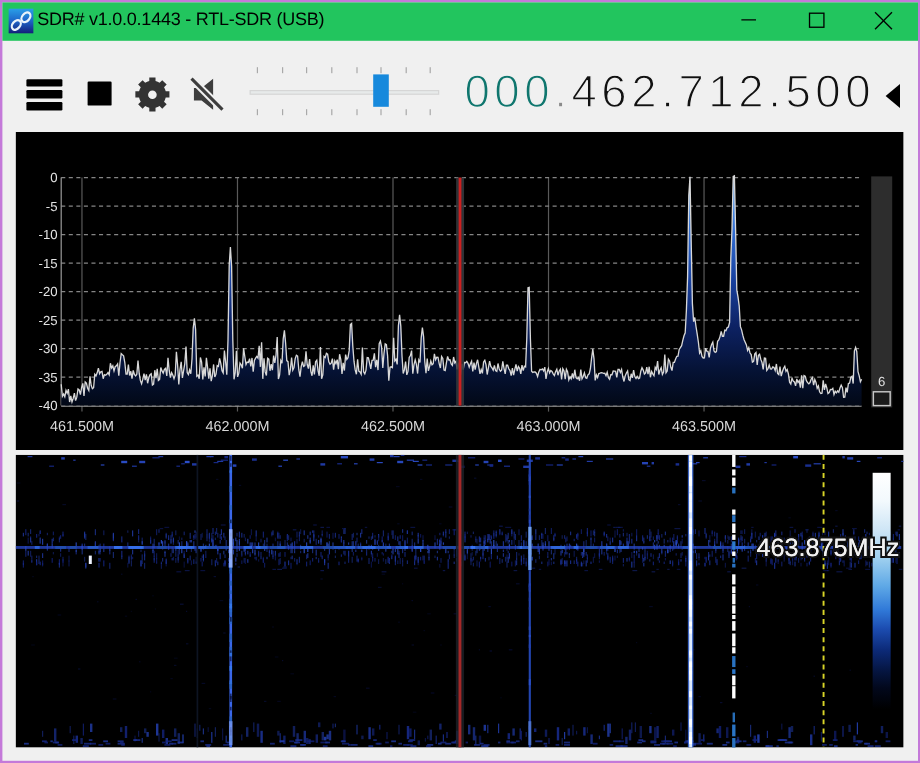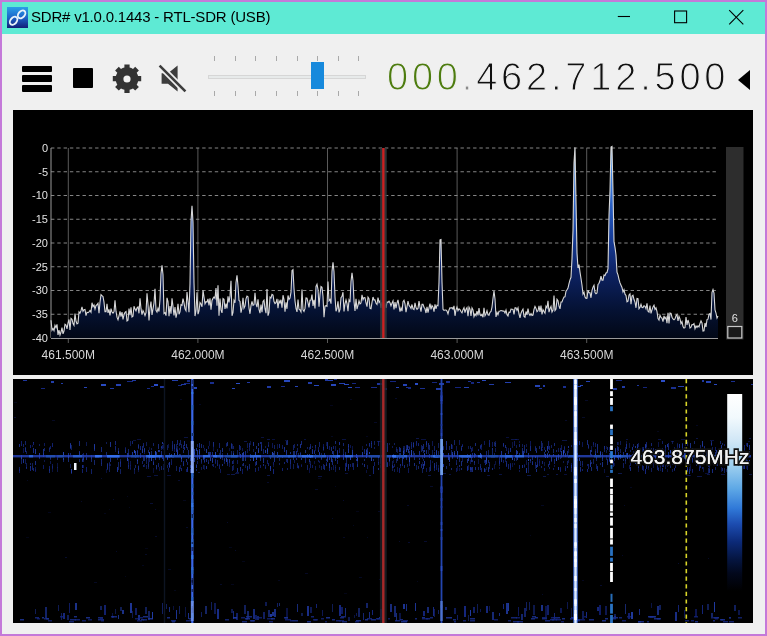--- a/index.html
+++ b/index.html
@@ -1,35 +1,35 @@
 <!DOCTYPE html>
 <html><head><meta charset="utf-8">
 <style>
 * { margin:0; padding:0; box-sizing:border-box; }
 html,body { width:767px; height:636px; overflow:hidden; background:#fff;
   font-family:"Liberation Sans", sans-serif; }
 #win { position:absolute; left:0; top:0; width:767px; height:636px;
   background:#f0f0f0; border:2px solid #c479d9; }
-#titlebar { position:absolute; left:0; top:0; width:763px; height:32px; background:#5eead4; }
+#titlebar { position:absolute; left:0; top:0; width:763px; height:32px; background:#22c55e; }
 #title { position:absolute; left:29px; top:0; height:32px; line-height:30px;
   font-size:15px; color:#000; letter-spacing:-0.2px; }
 #appicon { position:absolute; left:5px; top:5px; }
 #winbtns { position:absolute; right:0; top:0; }
 #spec { position:absolute; left:11px; top:108px; }
 #wf { position:absolute; left:11px; top:377px; }
 .gh { stroke:#858585; stroke-width:1; stroke-dasharray:3.4,2.9; }
 .gv { stroke:#5a5a5a; stroke-width:1; }
 .ax { stroke:#9a9a9a; stroke-width:1; }
 .dbl { font-size:11px; fill:#e2e2e2; font-family:"Liberation Sans",sans-serif; }
 .fl { font-size:12px; fill:#d8d8d8; font-family:"Liberation Sans",sans-serif; }
 .wfl { font-size:21px; fill:#f2f2f2; font-family:"Liberation Sans",sans-serif; }
 #hamb div { position:absolute; left:0; width:30px; height:6.6px; background:#000; border-radius:1px; }
 #freq { position:absolute; left:385px; top:56.1px; font-size:38px; line-height:38px;
   letter-spacing:3.8px; color:#111; white-space:pre; -webkit-text-stroke:1.1px #f0f0f0; }
-#freq .g { color:#4d7c0f; }
+#freq .g { color:#0f766e; }
 #freq .gd { color:#8a8a8a; }
 #ltri { position:absolute; left:736px; top:68px; width:0; height:0;
   border-top:10px solid transparent; border-bottom:10px solid transparent;
   border-right:12px solid #000; }
 .tick { position:absolute; width:1px; height:5px; background:#a9a9a9; }
 #track { position:absolute; left:206px; top:72.5px; width:158px; height:4px;
   background:#e7eaea; border:1px solid #d6d6d6; }
 #thumb { position:absolute; left:308.5px; top:60px; width:13px; height:27px; background:#1789dc; }
 </style></head>
 <body>

